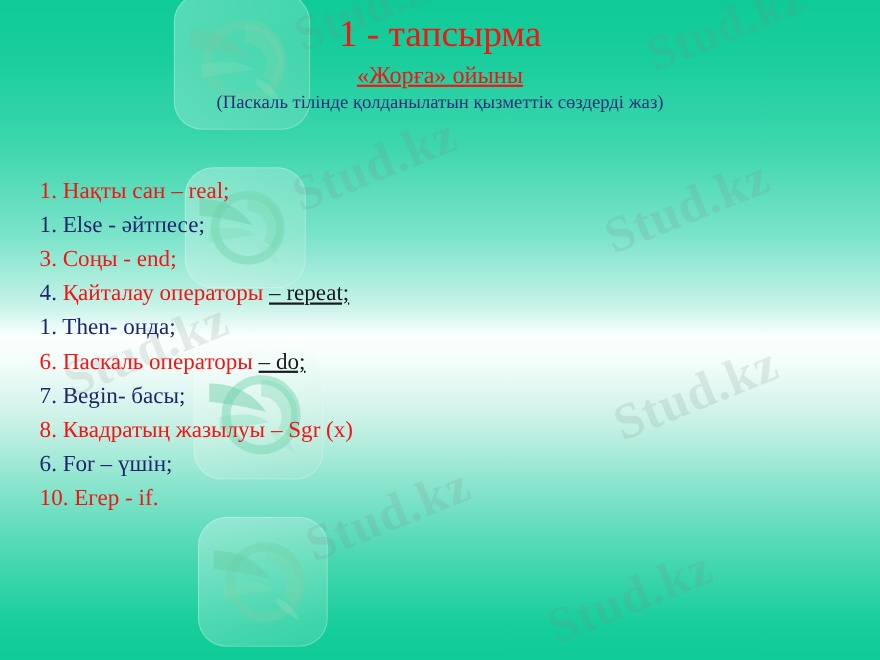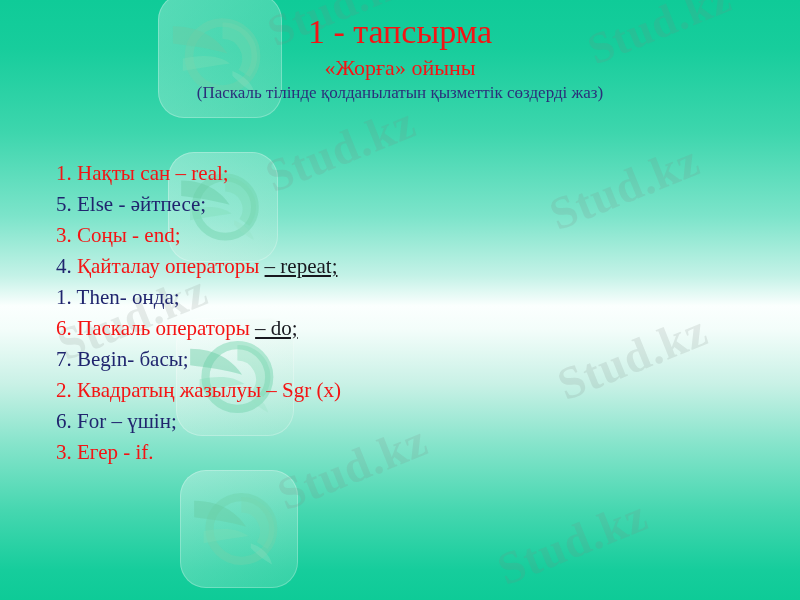--- a/index.html
+++ b/index.html
@@ -71,32 +71,33 @@
     font-size: 34px;
     line-height: 40px;
     color: #f41414;
     font-weight: normal;
   }
   .subtitle {
     margin-top: 2px;
     font-size: 22px;
     line-height: 27px;
     color: #f41414;
+    text-decoration: underline;
   }
   .subnote {
     margin-top: 1px;
     font-size: 17px;
     line-height: 22px;
     color: #2b2f7a;
   }
 
   
   .list {
     position: absolute;
-    left: 56px;
+    left: 36px;
     top: 158px;
     width: 700px;
   }
   .list-item {
     font-size: 21px;
     line-height: 31px;
     white-space: nowrap;
   }
   .seg-red   { color: #f41414; }
   .seg-navy  { color: #20256e; }
@@ -159,24 +160,24 @@
   </div>
 
   <div class="header">
     <div class="title">1 - тапсырма</div>
     <div class="subtitle">«Жорға» ойыны</div>
     <div class="subnote">(Паскаль тілінде қолданылатын қызметтік сөздерді жаз)</div>
   </div>
 
   <div class="list" id="answer-list">
       <div class="list-item"><span class="seg-red">1. Нақты сан – real;</span></div>
-      <div class="list-item"><span class="seg-navy">5. Else -  әйтпесе;</span></div>
+      <div class="list-item"><span class="seg-navy">1. Else -  әйтпесе;</span></div>
       <div class="list-item"><span class="seg-red">3. Соңы -  end;</span></div>
       <div class="list-item"><span class="seg-navy">4. </span><span class="seg-red">Қайталау операторы </span><span class="seg-dark">– repeat;</span></div>
       <div class="list-item"><span class="seg-navy">1. Then- онда;</span></div>
       <div class="list-item"><span class="seg-red">6. </span><span class="seg-red">Паскаль операторы </span><span class="seg-dark">– do;</span></div>
       <div class="list-item"><span class="seg-navy">7. Begin- басы;</span></div>
-      <div class="list-item"><span class="seg-red">2. Квадратың жазылуы – Sgr (x)</span></div>
+      <div class="list-item"><span class="seg-red">8. Квадратың жазылуы – Sgr (x)</span></div>
       <div class="list-item"><span class="seg-navy">6. For – үшін;</span></div>
-      <div class="list-item"><span class="seg-red">3. Егер -  if.</span></div>
+      <div class="list-item"><span class="seg-red">10. Егер -  if.</span></div>
     </div>
 
 </div>
 
 </body></html>

